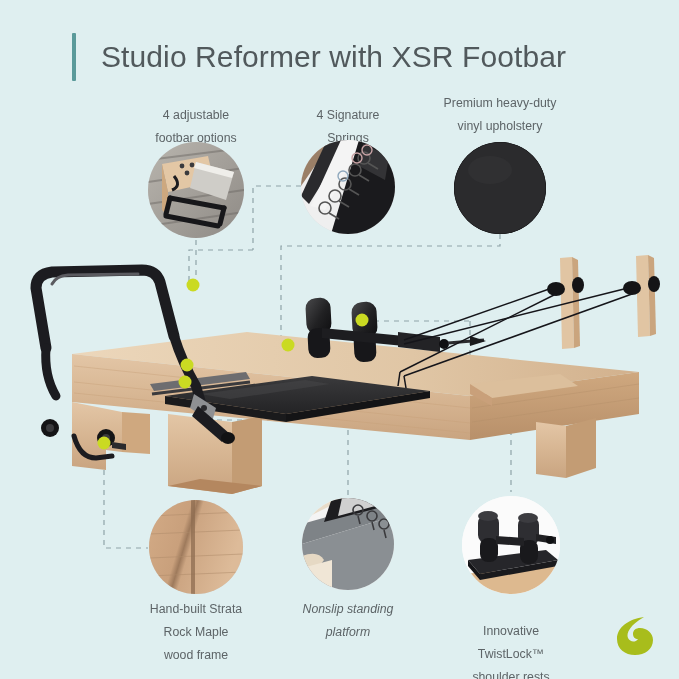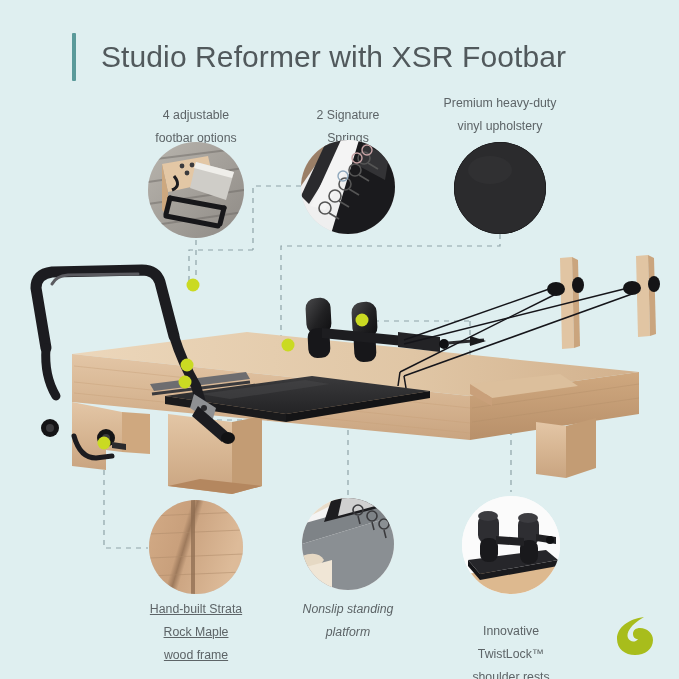--- a/index.html
+++ b/index.html
@@ -273,21 +273,21 @@
             <path d="M76 66 L72 82"></path>
             <path d="M22 56 L18 72"></path>
           <path d="M18 74 L70 84"></path>
         </g>
         <path d="M26 34 Q34 44 24 48" stroke="#1c1c20" stroke-width="3" fill="none"></path>
       </svg>
     </div>
   </div>
 
   <div class="callout" style="left:348px; top:0;">
-    <div class="callout-label" style="top:104px;">2 Signature
+    <div class="callout-label" style="top:104px;">4 Signature
 Springs</div>
     <div class="callout-circle" style="top:140px; width:94px; height:94px;">
       <svg viewBox="0 0 94 94" width="94" height="94">
         <rect width="94" height="94" fill="#efefef"></rect>
         <path d="M0 0 L32 0 L0 46 Z" fill="#9a7f67"></path>
         <path d="M26 0 L48 0 L8 64 L0 56 Z" fill="#2a2a2d"></path>
         <path d="M40 0 L62 0 L24 70 L10 66 Z" fill="#f4f4f4"></path>
         <path d="M58 0 L94 0 L94 94 L30 94 Z" fill="#1a1a1d"></path>
         <path d="M62 4 L88 16 L84 40 L58 26 Z" fill="#3e3e42" opacity="0.7"></path>
         <g stroke="#555" stroke-width="1.6" fill="none">
@@ -340,21 +340,21 @@
         <rect width="94" height="94" fill="url(#mp)"></rect>
         <g stroke="#b08c6b" stroke-width="0.9" opacity="0.6">
           <path d="M0 16 L94 12"></path>
             <path d="M0 34 L94 30"></path>
           <path d="M0 58 L94 54"></path>
             <path d="M0 76 L94 72"></path>
         </g>
         <rect x="42" y="0" width="4" height="94" fill="#8e6c50" opacity="0.75"></rect>
       </svg>
     </div>
-    <div class="callout-label" style="top:598px;text-decoration:underline;">Hand-built Strata
+    <div class="callout-label" style="top:598px;">Hand-built Strata
 Rock Maple
 wood frame</div>
   </div>
 
   <div class="callout" style="left:348px; top:0;">
     <div class="callout-circle" style="top:498px; width:92px; height:92px; background:#f2f2f2;">
       <svg viewBox="0 0 92 92" width="92" height="92">
         <rect width="92" height="92" fill="#f4f4f4"></rect>
         <path d="M0 26 L92 0 L92 18 L0 46 Z" fill="#7e8387"></path>
         <path d="M0 46 L92 18 L92 92 L0 92 Z" fill="#8a8f93"></path>

